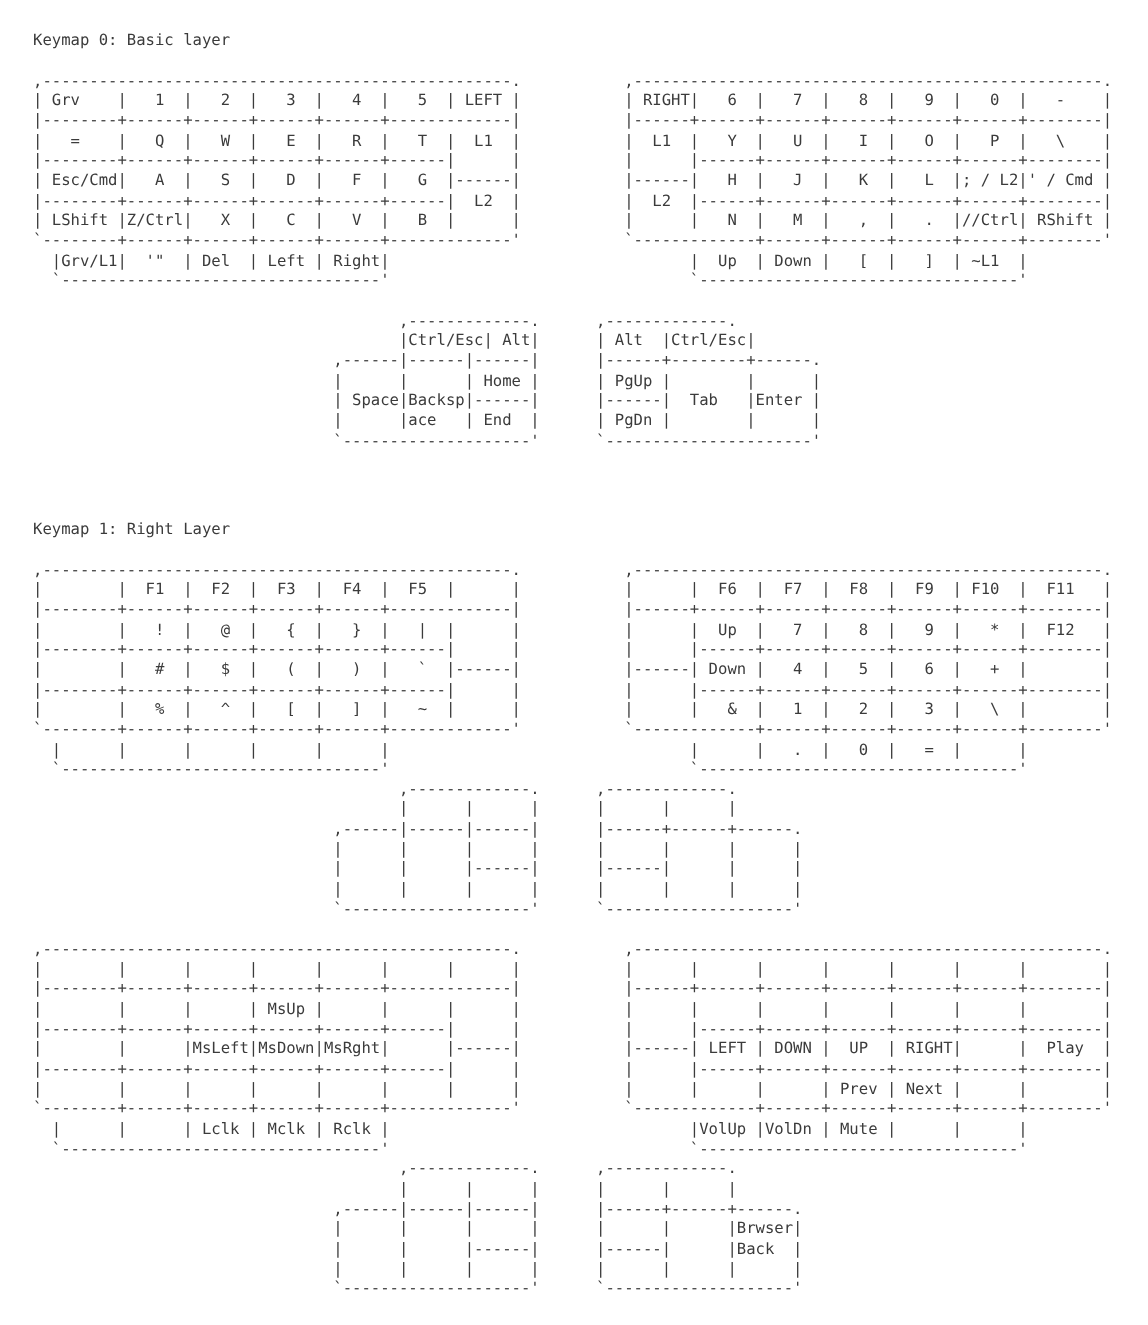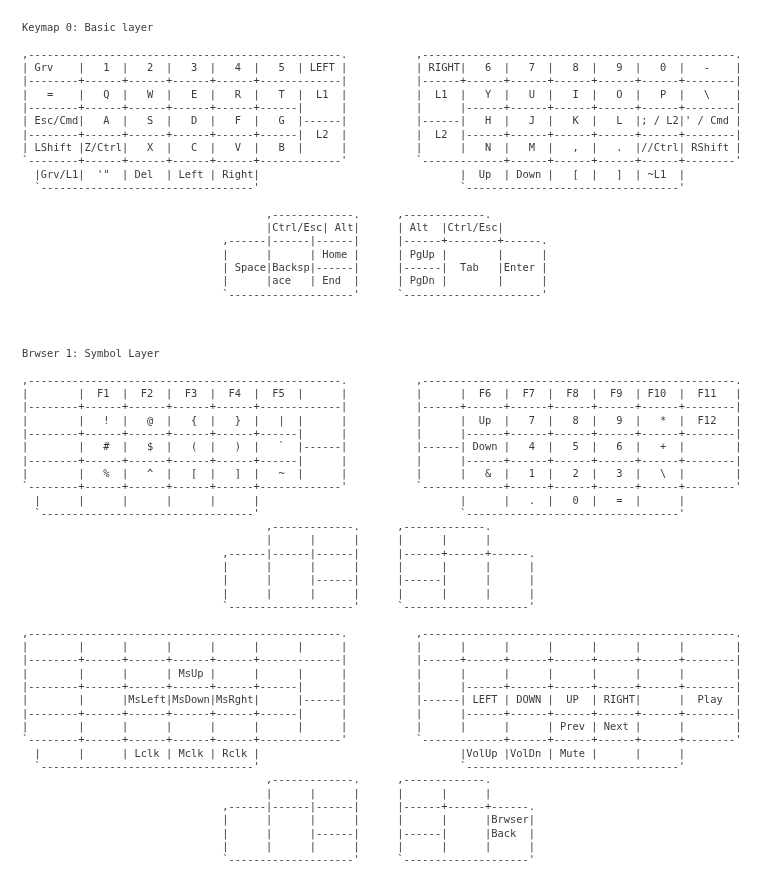--- a/index.html
+++ b/index.html
@@ -58,21 +58,21 @@
                                        ,-------------.      ,-------------.
                                        |Ctrl/Esc| Alt|      | Alt  |Ctrl/Esc|
                                 ,------|------|------|      |------+--------+------.
                                 |      |      | Home |      | PgUp |        |      |
                                 | Space|Backsp|------|      |------|  Tab   |Enter |
                                 |      |ace   | End  |      | PgDn |        |      |
                                 `--------------------'      `----------------------'</pre>
   </section>
 
   <section class="section gap-large">
-    <div class="heading">Brwser 1: Symbol Layer</div>
+    <div class="heading">Keymap 1: Right Layer</div>
     <pre class="art">,--------------------------------------------------.           ,--------------------------------------------------.
 |        |  F1  |  F2  |  F3  |  F4  |  F5  |      |           |      |  F6  |  F7  |  F8  |  F9  | F10  |  F11   |
 |--------+------+------+------+------+-------------|           |------+------+------+------+------+------+--------|
 |        |   !  |   @  |   {  |   }  |   |  |      |           |      |  Up  |   7  |   8  |   9  |   *  |  F12   |
 |--------+------+------+------+------+------|      |           |      |------+------+------+------+------+--------|
 |        |   #  |   $  |   (  |   )  |   `  |------|           |------| Down |   4  |   5  |   6  |   +  |        |
 |--------+------+------+------+------+------|      |           |      |------+------+------+------+------+--------|
 |        |   %  |   ^  |   [  |   ]  |   ~  |      |           |      |   &amp;  |   1  |   2  |   3  |   \  |        |
 `--------+------+------+------+------+-------------'           `-------------+------+------+------+------+--------'
   |      |      |      |      |      |                                |      |   .  |   0  |   =  |      |

